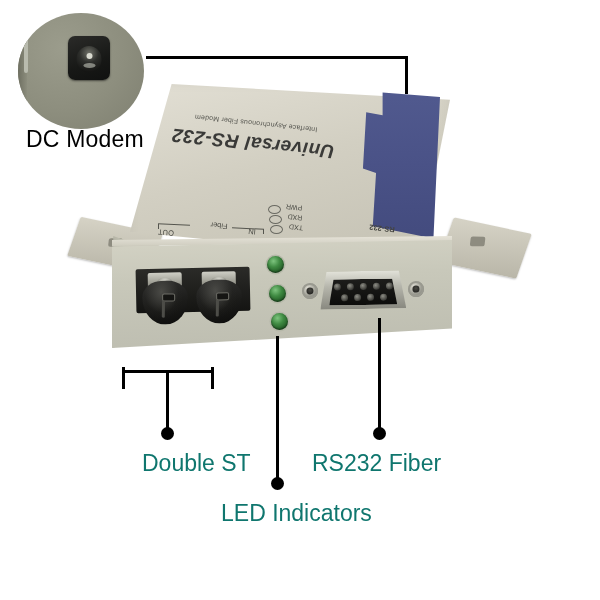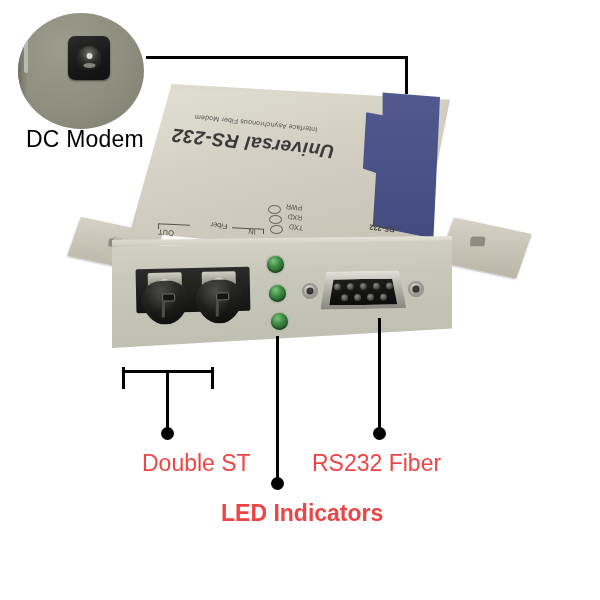--- a/index.html
+++ b/index.html
@@ -373,26 +373,26 @@
 
   #led-stem { left: 276px; top: 336px; width: 3px; height: 147px; }
   #led-dot { left: 271px; top: 477px; width: 13px; height: 13px; border-radius: 50%; background: #000; }
 
   #rs232-stem { left: 378px; top: 318px; width: 3px; height: 117px; }
   #rs232-dot { left: 373px; top: 427px; width: 13px; height: 13px; border-radius: 50%; background: #000; }
 
   .callout-label {
     position: absolute;
     font-size: 23px;
-    color: #ef4444;
+    color: #0f766e;
     white-space: nowrap;
   }
   #label-double-st { left: 142px; top: 450px; }
   #label-rs232-port { left: 312px; top: 450px; }
-  #label-led-indicators { left: 221px; top: 500px; font-weight: bold; }
+  #label-led-indicators { left: 221px; top: 500px; }
 </style>
 </head>
 <body>
 
 <div id="stage">
 
   <div class="abs" id="dc-inset">
     <div class="panel-edge"></div>
     <div class="panel-edge2"></div>
     <div id="dc-jack-housing">

